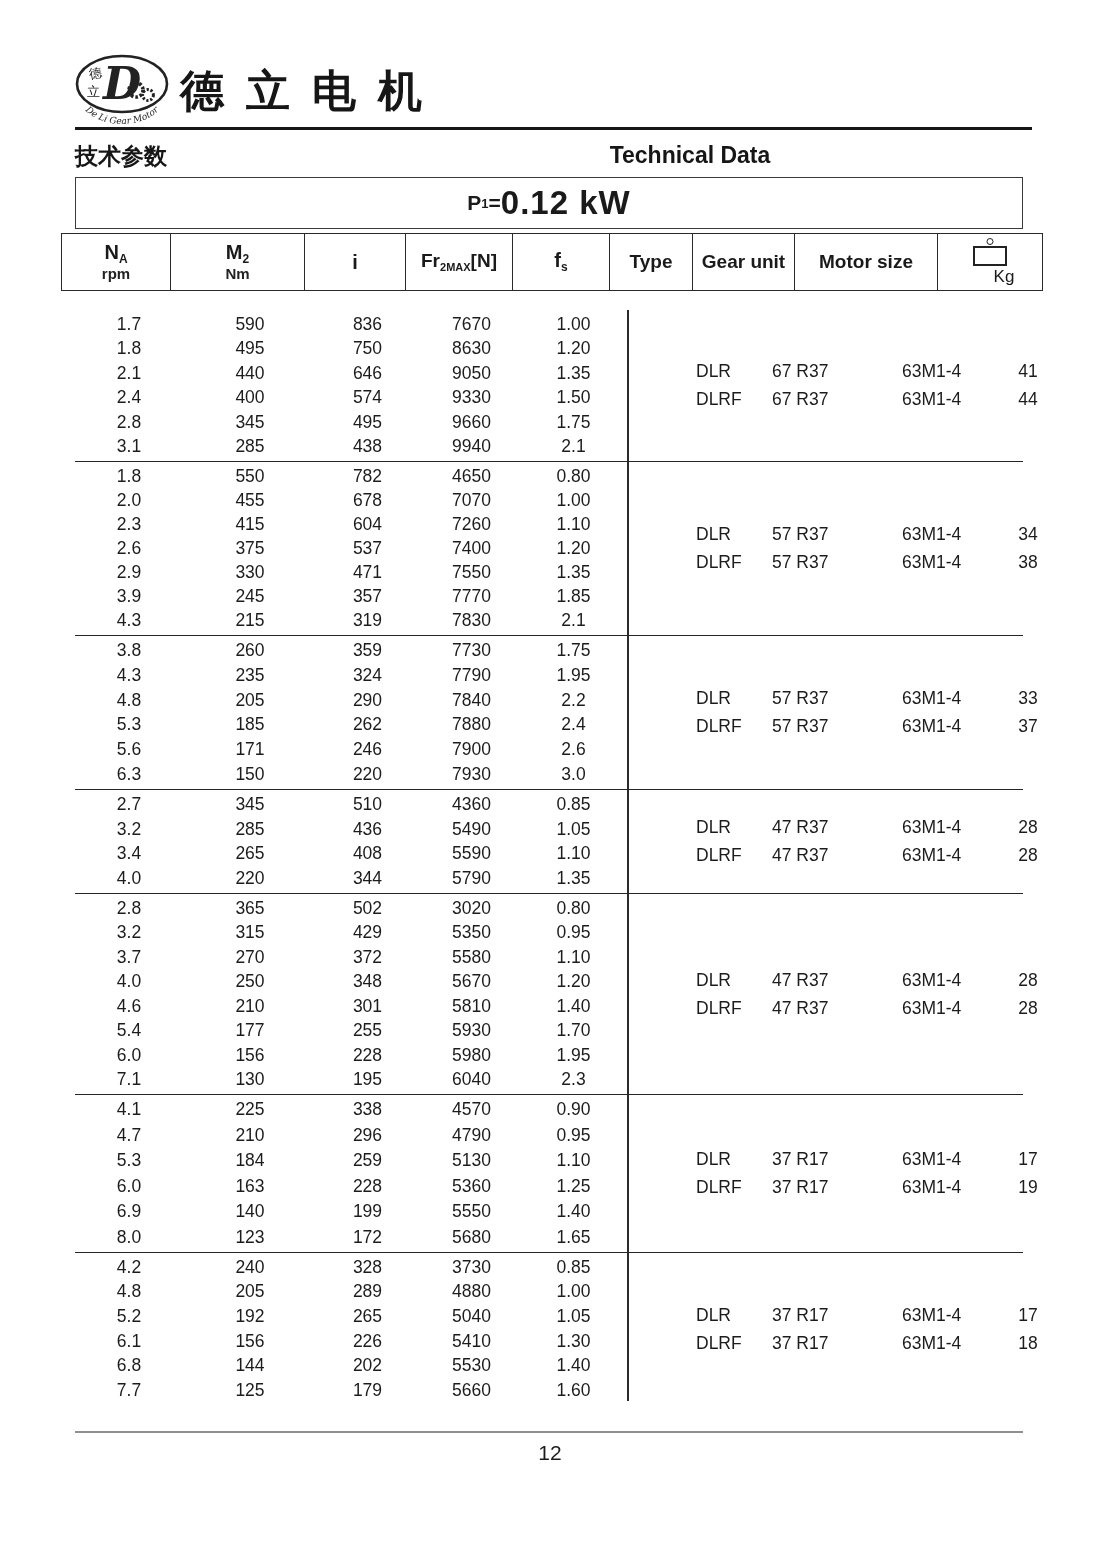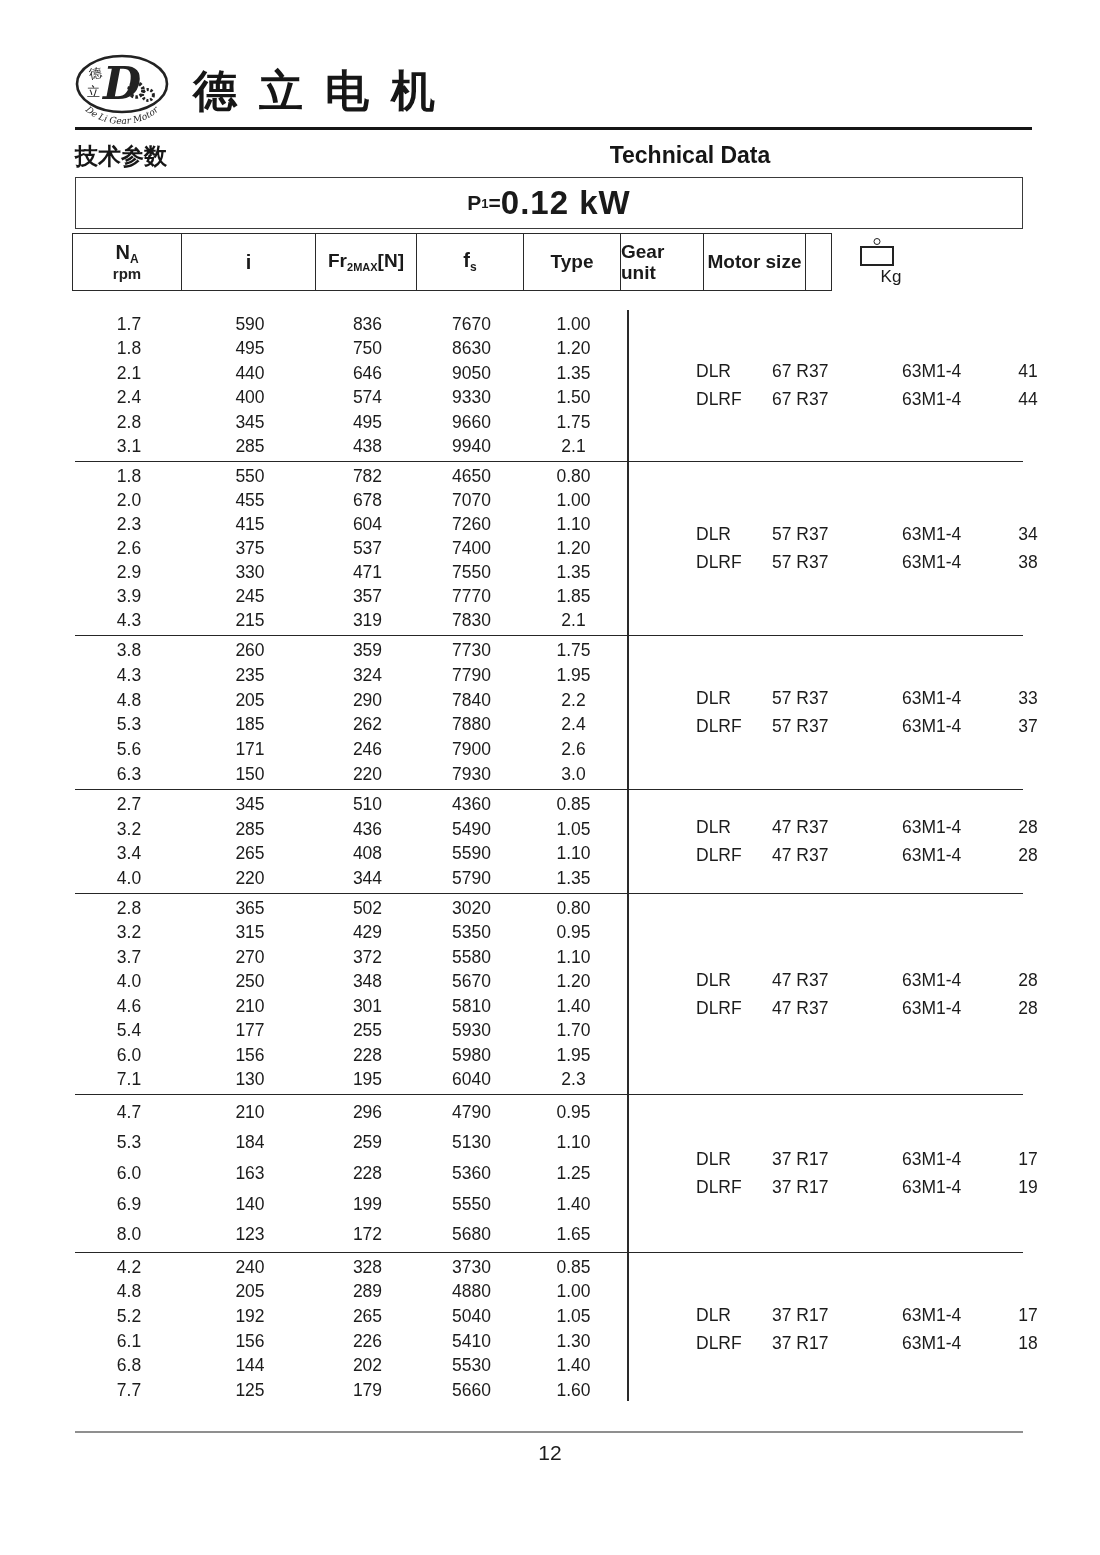--- a/index.html
+++ b/index.html
@@ -1,33 +1,33 @@
 <!DOCTYPE html>
 <html><head>
 <meta charset="utf-8">
 <style>
   html,body{margin:0;padding:0;background:#ffffff;}
   body{width:1100px;height:1555px;position:relative;font-family:"Liberation Sans",sans-serif;color:#1a1a1a;overflow:hidden;}
 
   
   .logo-wrap{position:absolute;left:72px;top:52px;width:100px;height:80px;}
-  .brand{position:absolute;left:180px;top:62px;font-family:"DejaVu Serif",serif;font-weight:bold;font-size:44px;letter-spacing:22px;color:#161616;margin-left:13px;}
+  .brand{position:absolute;left:180px;top:62px;font-family:"DejaVu Serif",serif;font-weight:bold;font-size:44px;letter-spacing:22px;color:#161616;}
   .top-rule{position:absolute;left:75px;top:127px;width:957px;height:3px;background:#161616;}
   .section-cn{position:absolute;left:75px;top:141px;font-size:23px;font-weight:bold;color:#161616;}
   .section-en{position:absolute;left:545px;top:142px;width:290px;text-align:center;font-size:23px;font-weight:bold;color:#161616;}
 
   
   .power-box{position:absolute;left:75px;top:177px;width:948px;height:52px;border:1.6px solid #3a3a3a;box-sizing:border-box;display:flex;align-items:center;justify-content:center;}
   .power-box .p{font-size:21px;font-weight:bold;}
   .power-box .p-sub{font-size:13px;font-weight:bold;vertical-align:-2px;}
   .power-box .eq{font-size:21px;font-weight:bold;}
   .power-box .val{font-size:33px;font-weight:800;letter-spacing:1px;font-stretch:condensed;}
 
   
-  .thead{position:absolute;left:72px;top:233px;width:760px;height:58px;border:1.8px solid #2a2a2a;box-sizing:border-box;display:grid;grid-template-columns:108px 134px 101px 107px 97px 83px 102px 143px 1fr;}
+  .thead{position:absolute;left:61px;top:233px;width:982px;height:58px;border:1.8px solid #2a2a2a;box-sizing:border-box;display:grid;grid-template-columns:108px 134px 101px 107px 97px 83px 102px 143px 1fr;}
   .hcell{display:flex;flex-direction:column;align-items:center;justify-content:center;border-left:1.6px solid #2a2a2a;line-height:1.12;}
   .hcell:first-child{border-left:none;}
   .h-main{font-size:20px;font-weight:bold;}
   .h-sub{font-size:12px;font-weight:bold;}
   .h-sub2{font-size:11px;font-weight:bold;}
   .h-unit{font-size:15px;font-weight:bold;color:#222;}
   .h-label{font-size:19px;font-weight:bold;}
   .weight-icon{width:30px;height:16px;border:2px solid #222;position:relative;margin-top:9px;background:#fff;}
   .weight-icon::before{content:"";position:absolute;top:-10px;left:50%;transform:translateX(-50%);width:5px;height:5px;border:1.6px solid #222;border-radius:50%;background:#fff;}
   .kg-label{font-size:17px;font-weight:normal;margin-top:1px;margin-left:28px;}
@@ -97,20 +97,24 @@
     <span class="eq">=</span>
     <span class="val">0.12 kW</span>
 </div>
 
 <div class="thead">
   <div class="hcell">
     <div><span class="h-main">N</span><sub class="h-sub">A</sub></div>
     <div class="h-unit">rpm</div>
   </div>
   <div class="hcell">
+    <div><span class="h-main">M</span><sub class="h-sub">2</sub></div>
+    <div class="h-unit">Nm</div>
+  </div>
+  <div class="hcell">
     <span class="h-main">i</span>
   </div>
   <div class="hcell">
     <div><span class="h-main" style="font-size:19px">Fr</span><sub class="h-sub2">2MAX</sub><span class="h-main" style="font-size:19px">[N]</span></div>
   </div>
   <div class="hcell">
     <div><span class="h-main">f</span><sub class="h-sub">s</sub></div>
   </div>
   <div class="hcell">
     <span class="h-label">Type</span>
@@ -446,20 +450,27 @@
           <div class="type">DLRF</div>
           <div class="gear">47 R37</div>
           <div class="motor">63M1-4</div>
           <div class="kg">28</div>
         </div>
       </div>
     </div>
     <div class="block" style="height: 158px;">
       <div class="rows">
         <div class="row">
+          <div class="cell">4.1</div>
+          <div class="cell">225</div>
+          <div class="cell">338</div>
+          <div class="cell">4570</div>
+          <div class="cell">0.90</div>
+        </div>
+        <div class="row">
           <div class="cell">4.7</div>
           <div class="cell">210</div>
           <div class="cell">296</div>
           <div class="cell">4790</div>
           <div class="cell">0.95</div>
         </div>
         <div class="row">
           <div class="cell">5.3</div>
           <div class="cell">184</div>
           <div class="cell">259</div>

